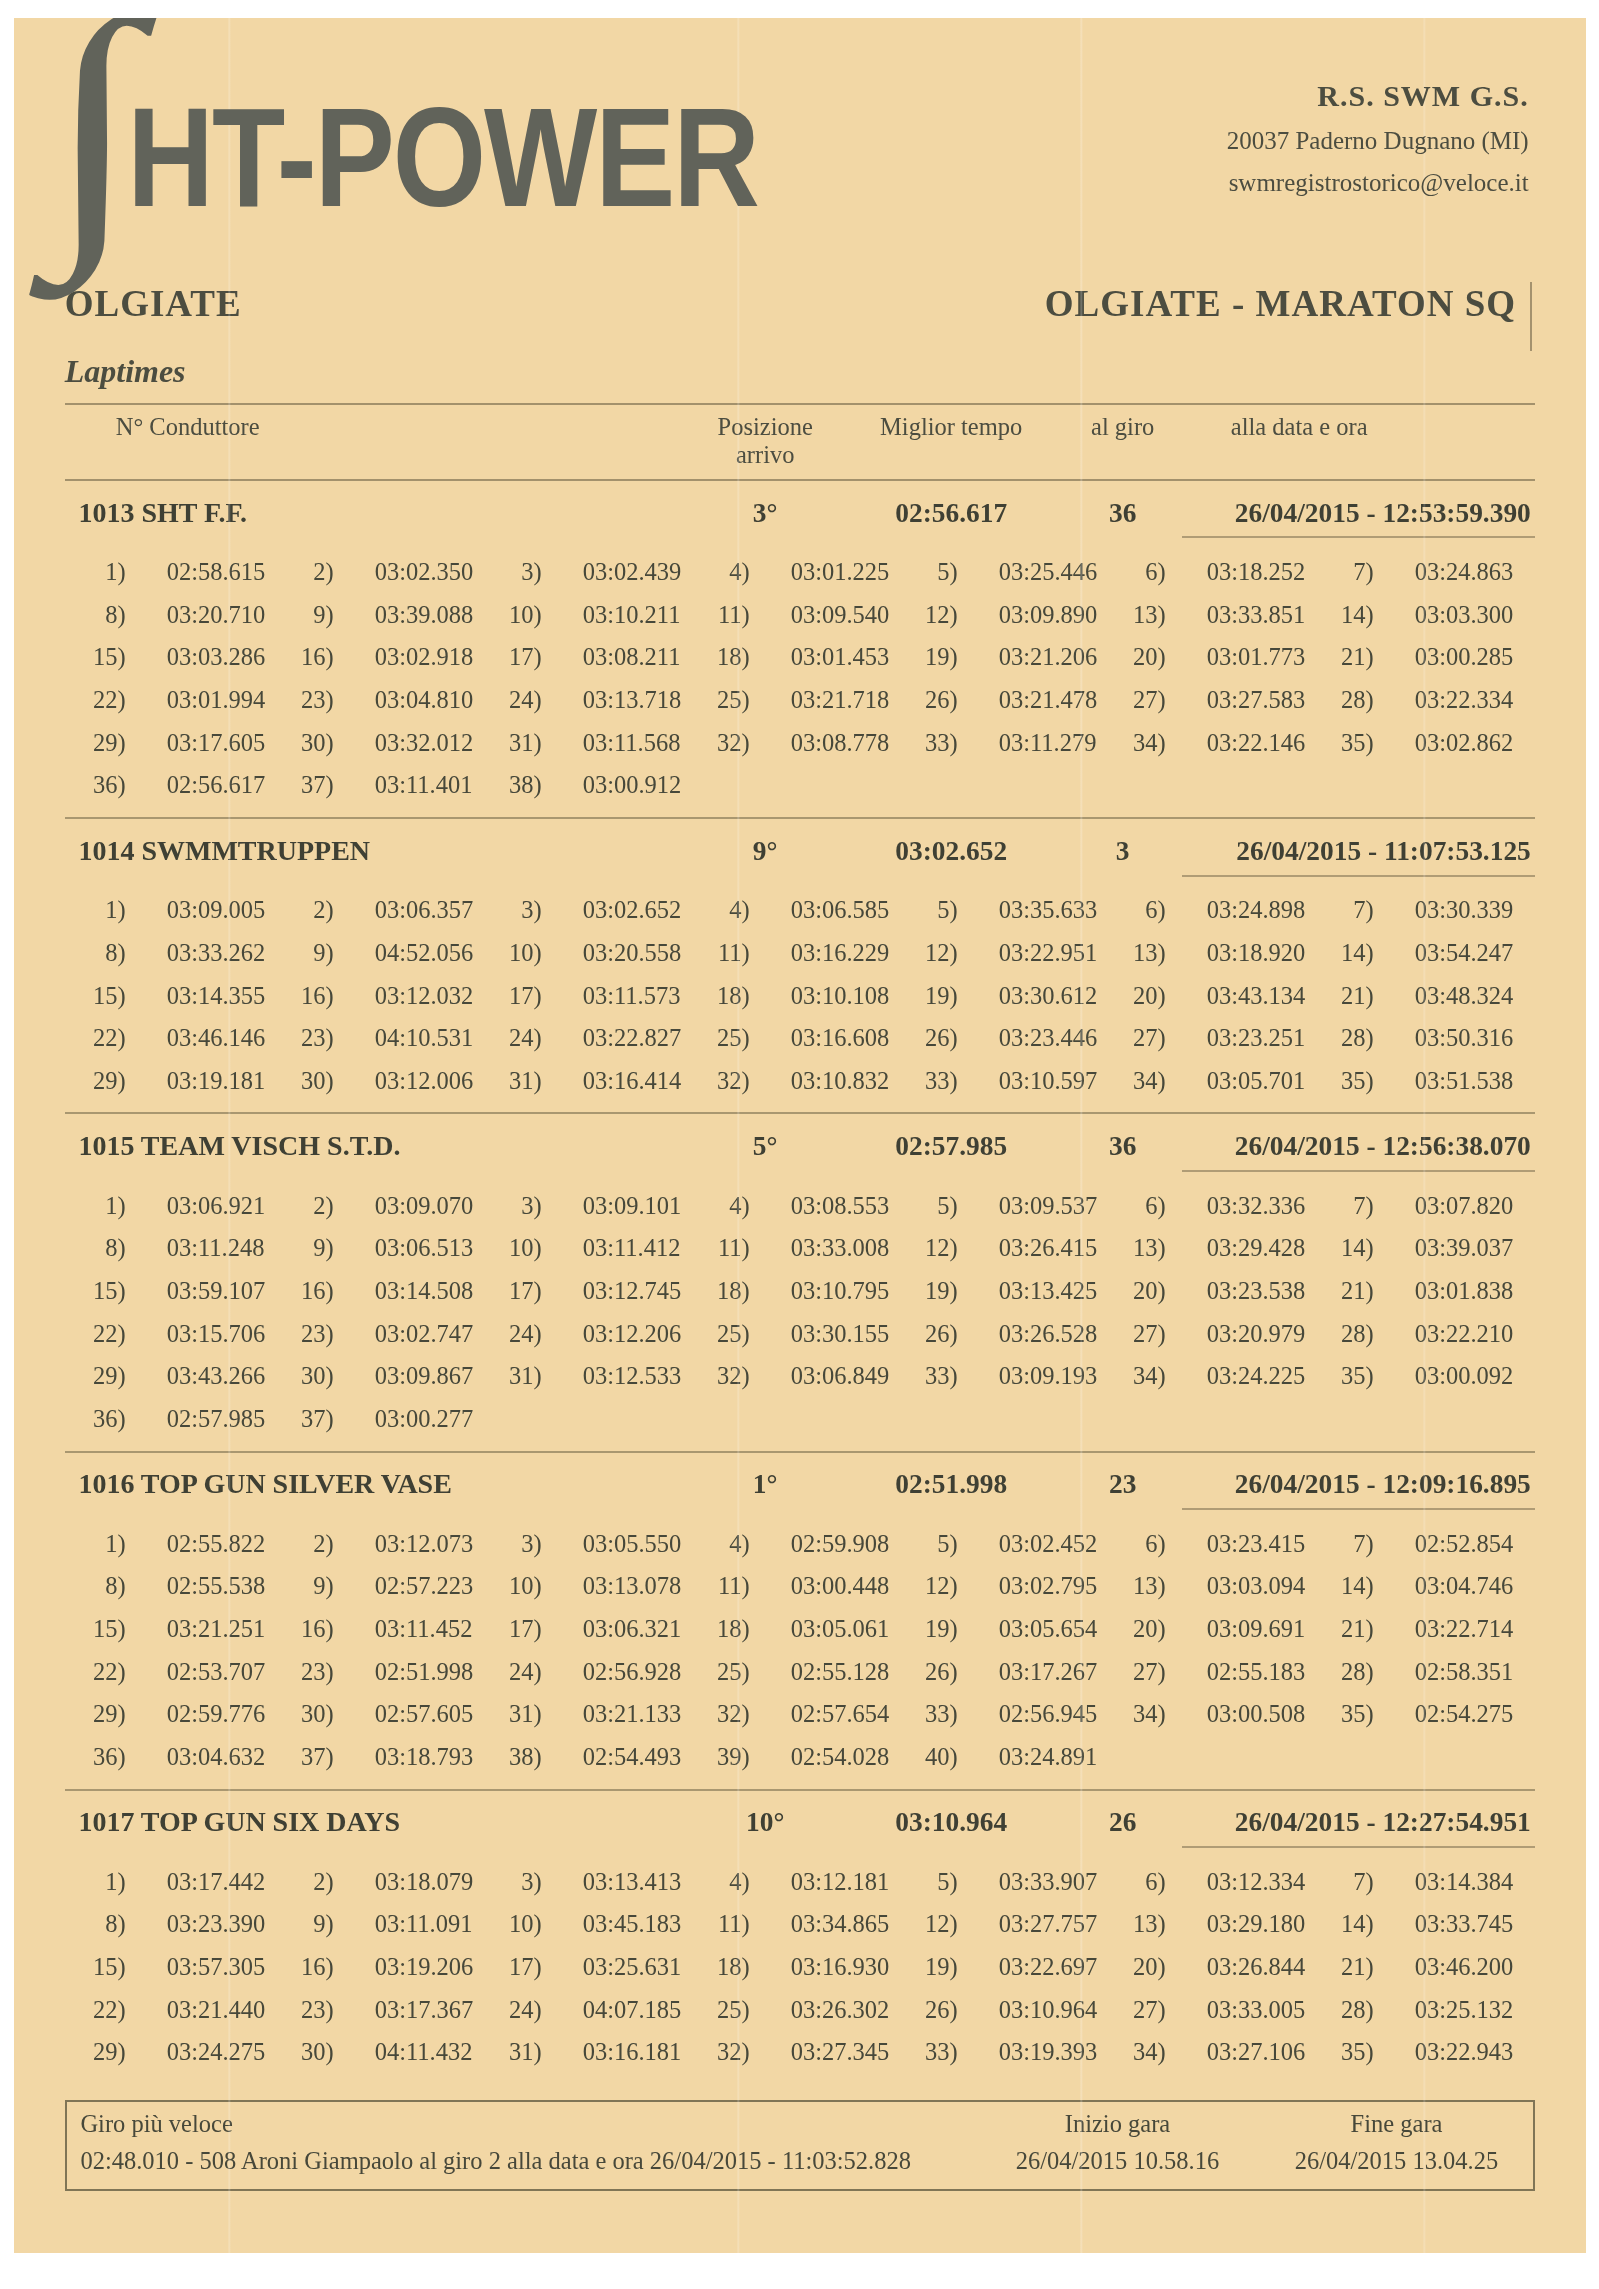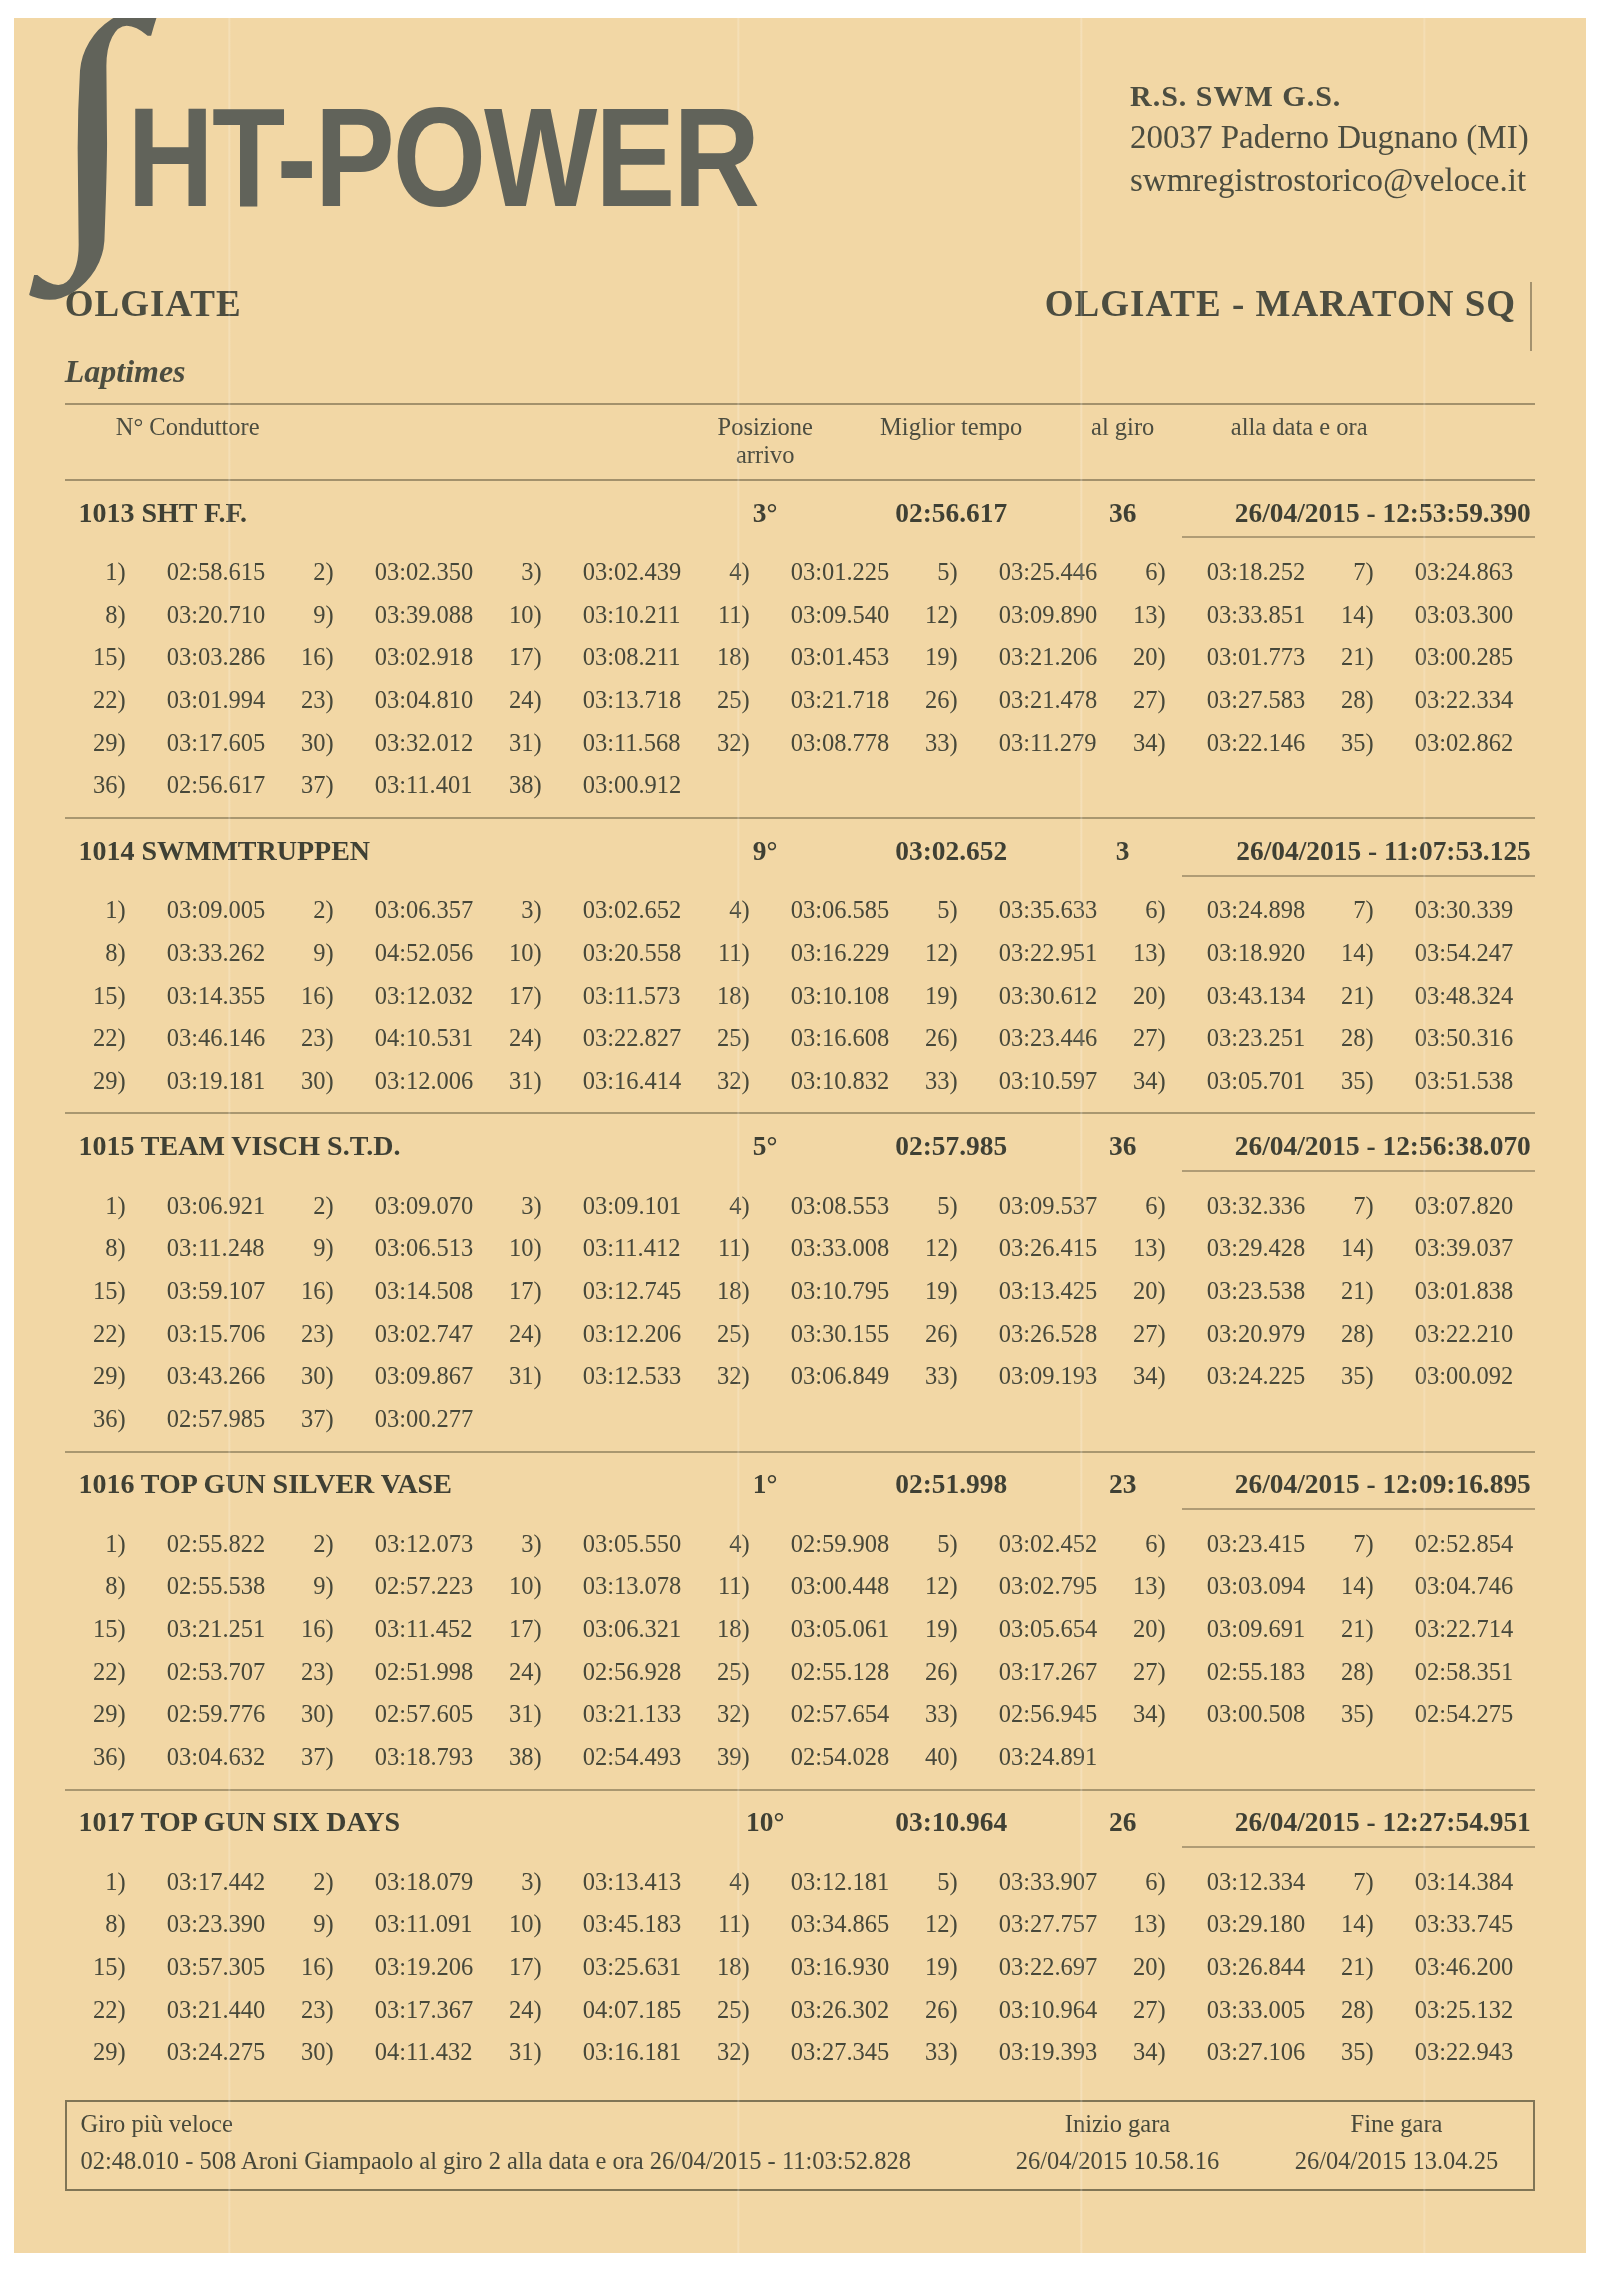--- a/index.html
+++ b/index.html
@@ -26,23 +26,23 @@
   .logo{position:absolute;left:39px;top:-7.8px;display:flex;align-items:flex-start;color:#61635a;}
   .integral{
     font-family:"Liberation Serif", serif;font-size:294px;line-height:225px;
     font-weight:bold;transform:scaleX(1.15);margin-right:-5.9px;
   }
   .logo-text{
     font-family:"Liberation Sans", sans-serif;font-weight:bold;
     font-size:120px;line-height:1;letter-spacing:-2px;margin-top:76px;
     transform:scaleY(1.18);transform-origin:top left;
   }
-  .org{position:absolute;right:57px;top:61px;color:#4c4d40;}
+  .org{position:absolute;right:57px;top:61px;text-align:right;color:#4c4d40;}
   .org-name{font-size:30px;font-weight:bold;letter-spacing:1px;}
-  .org-addr,.org-email{font-size:33px;margin-top:6px;}
+  .org-addr,.org-email{font-size:25px;margin-top:14px;}
 
   .event-row{display:flex;justify-content:space-between;margin:19.6px 54px 0 51px;align-items:flex-start;}
   .event-left{font-size:37px;font-weight:bold;color:#4c4d40;letter-spacing:1px;}
   .event-right{font-size:37px;font-weight:bold;color:#4c4d40;letter-spacing:1px;
     border-right:2px solid rgba(100,90,65,.55);padding-right:13.7px;padding-bottom:25.5px;}
   .subtitle{font-size:32px;font-weight:bold;font-style:italic;color:#4c4d40;margin:2px 0 0 51px;}
 
   
   .table{margin:13.7px 51px 0 51px;}
   .cols-head{

